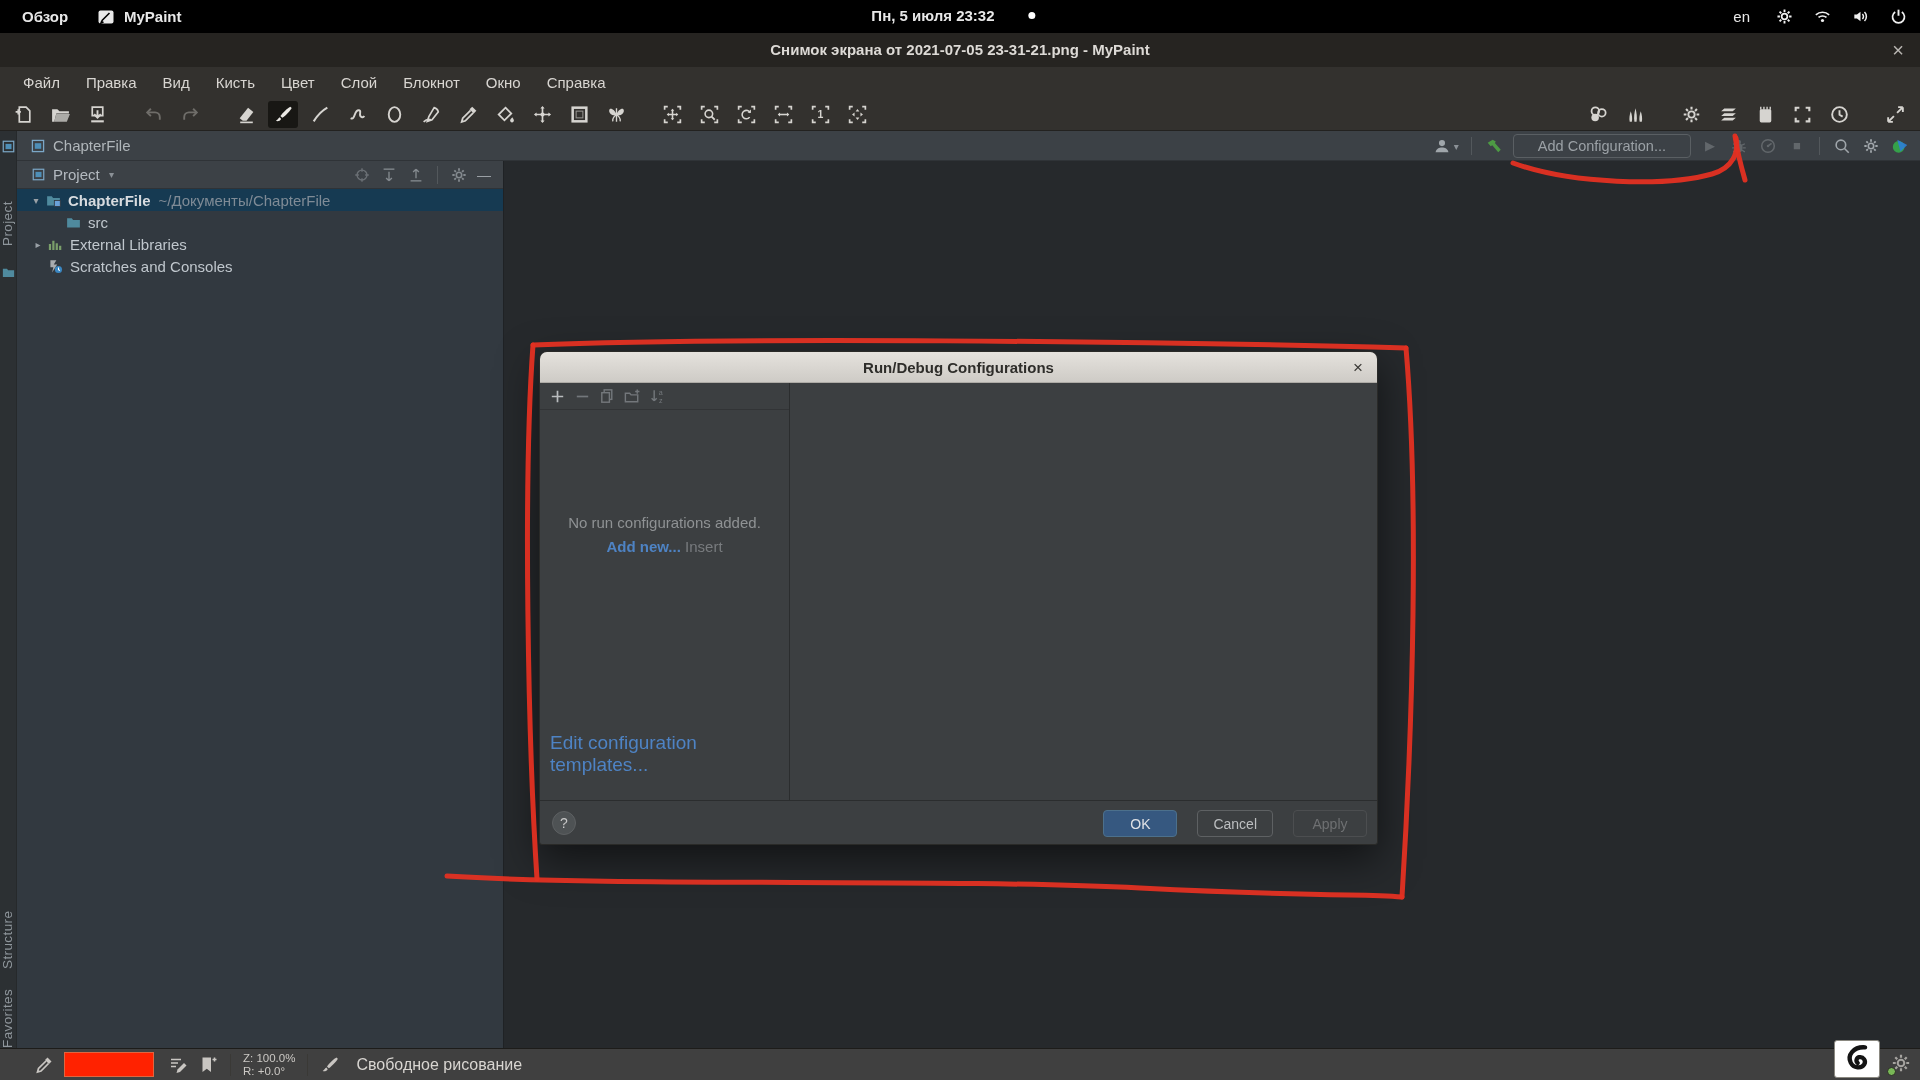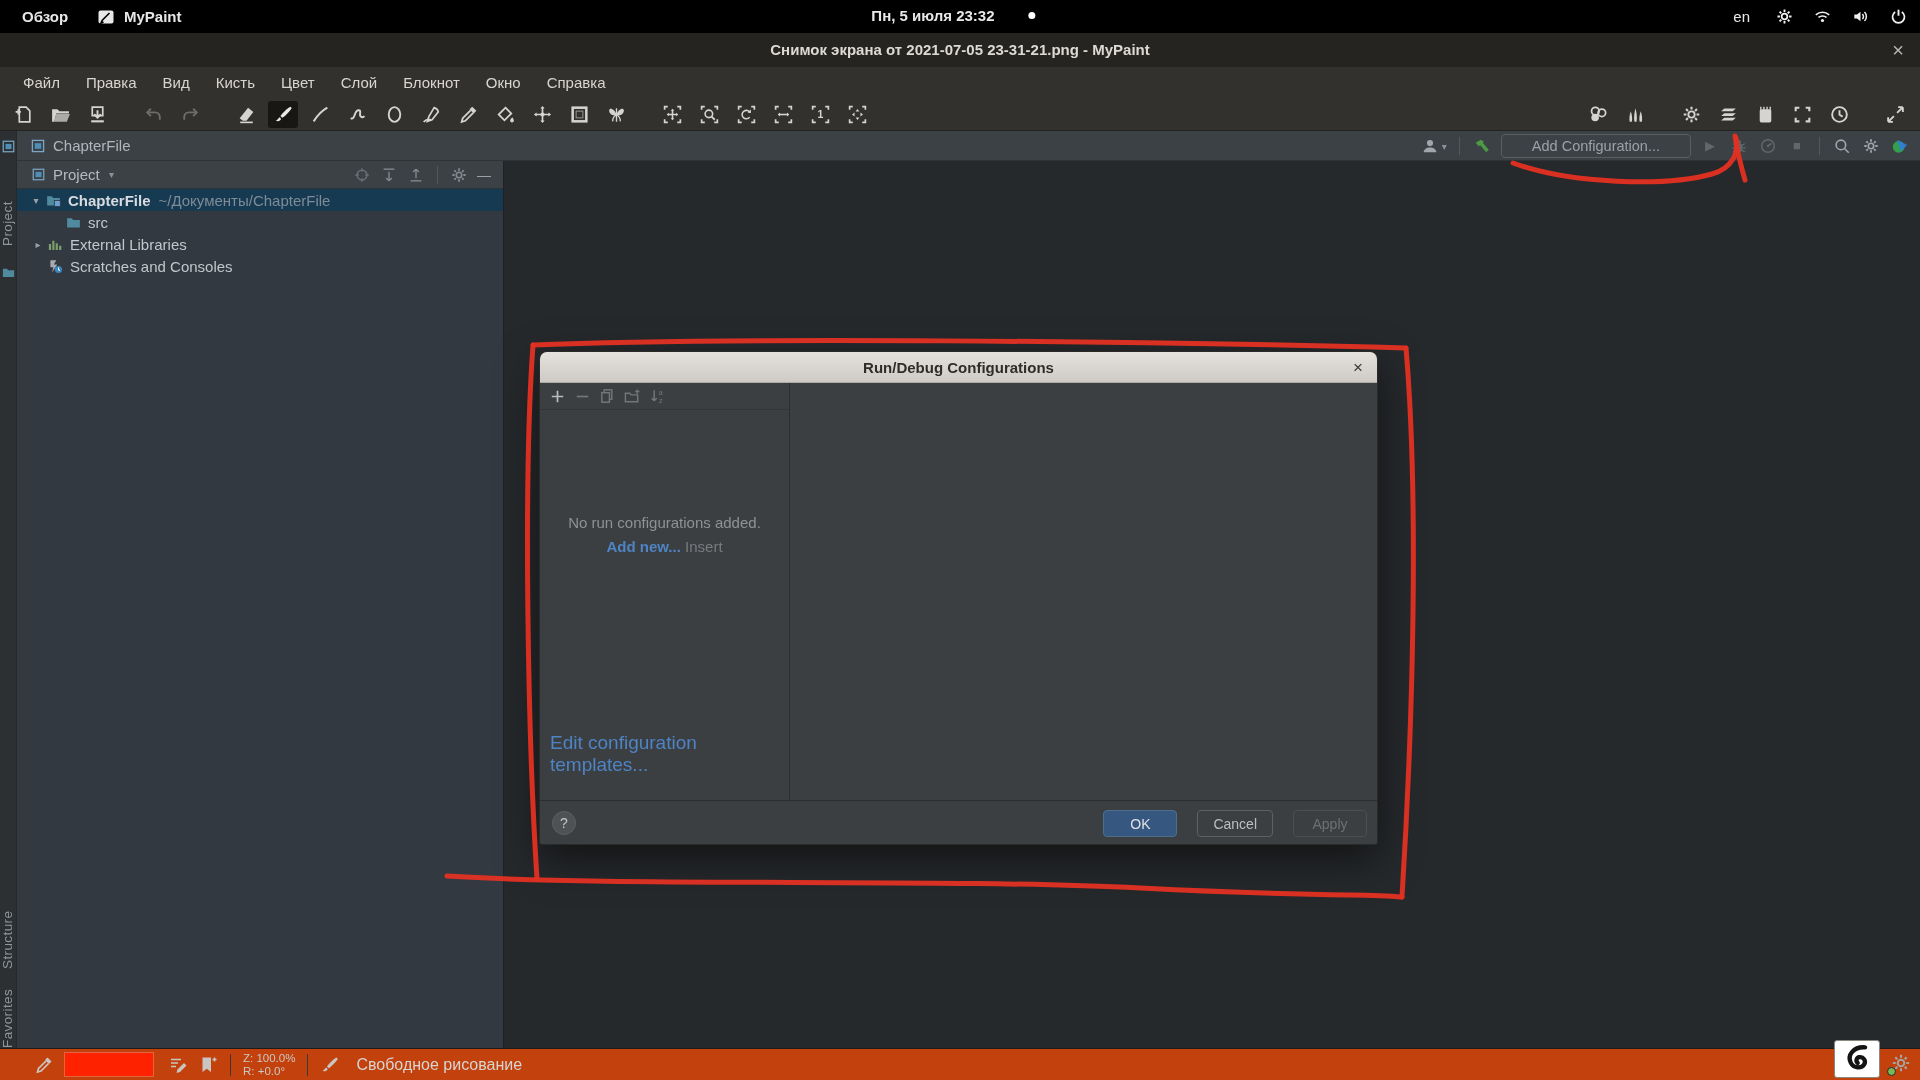--- a/index.html
+++ b/index.html
@@ -41,21 +41,21 @@
   .ih-ic{position:absolute;left:13px;top:7px;width:16px;height:16px;}
   .ih-title{position:absolute;left:36px;line-height:30px;font-size:15px;color:#b0b6ba;}
   .ih-right{position:absolute;right:10px;top:0;height:30px;display:flex;align-items:center;gap:9px;}
   .run-ic{width:20px;height:20px;color:#a0a6ab;display:flex;align-items:center;justify-content:center;}
   .run-ic svg{width:18px;height:18px;}
   .run-ic.glyph{font-size:13px;line-height:20px;}
   .run-ic.dim{color:#62676b;}
   .run-ic.hammer{color:#4d9a44;}
   .ih-carr{color:#8b9196;font-size:10px;margin-left:-7px;}
   .ih-sep{width:1px;height:18px;background:#53585c;margin:0 3px;}
-  .add-config{height:24px;padding:0 30px;background:transparent;border:1px solid #5a5f63;border-radius:4px;color:#9ba1a6;font-size:14.5px;}
+  .add-config{height:24px;padding:0 24px;background:transparent;border:1px solid #5a5f63;border-radius:4px;color:#9ba1a6;font-size:14.5px;}
   .ide-panel-header{position:absolute;left:17px;top:30px;width:486px;height:28px;background:#3c4146;border-bottom:1px solid #2f3337;}
   .ph-ic{position:absolute;left:14px;top:6px;width:15px;height:15px;}
   .ph-title{position:absolute;left:36px;line-height:28px;font-size:15px;color:#b4bac0;}
   .ph-carr{position:absolute;left:92px;line-height:28px;color:#8b9196;font-size:10px;}
   .ph-right{position:absolute;right:12px;top:0;height:28px;display:flex;align-items:center;gap:9px;}
   .ph-ic2{width:18px;height:18px;color:#848a8f;}
   .ph-min{color:#9aa0a5;font-size:14px;line-height:28px;}
   .ide-tree{position:absolute;left:17px;top:58px;width:486px;height:859px;background:#323940;}
   .tree-row{position:relative;height:22px;display:flex;align-items:center;font-size:15px;color:#c0c7cd;}
   .tree-row.selected{background:#163a52;}
@@ -88,21 +88,21 @@
   .dlg-btns{position:absolute;right:10px;top:9px;display:flex;gap:20px;}
   .btn{height:27px;min-width:74px;padding:0 15px;border-radius:4px;background:#3c3f41;border:1px solid #5e6163;color:#bcbec0;font-size:14px;}
   .btn.ok{background:#365880;border-color:#4c708c;color:#dfe1e5;}
   .btn.disabled{border-color:#4c4e50;color:#6e7072;}
 
   
   .annot{position:absolute;left:0;top:0;width:1920px;height:917px;pointer-events:none;}
   .annot path{fill:none;stroke:#e33022;stroke-width:5;stroke-linecap:round;opacity:.95;}
 
   
-  .mp-statusbar{position:absolute;bottom:0;left:0;width:1920px;height:32px;background:#c2410c;border-top:1px solid #1d1c1a;display:flex;align-items:center;}
+  .mp-statusbar{position:absolute;bottom:0;left:0;width:1920px;height:32px;background:#404040;border-top:1px solid #1d1c1a;display:flex;align-items:center;}
   .sb-ic{width:20px;height:20px;color:#c9c6c2;flex:0 0 20px;}
   .sb-swatch{width:90px;height:25px;border:1px solid #e06540;margin:0 14px 0 10px;}
   .sb-sep{width:1px;height:22px;background:#3a3936;margin:0 12px;}
   .sb-zr{font-size:11.5px;line-height:13px;color:#cbc8c4;}
   .sb-mode{font-size:16px;color:#d8d5d1;margin-left:16px;}
   .sb-right{position:absolute;right:8px;bottom:2px;display:flex;align-items:flex-end;gap:10px;}
   .brush-preview{width:46px;height:38px;background:#fff;border-radius:3px;border:1px solid #8a8880;}
   .sb-gear{position:relative;width:22px;height:22px;color:#a6a4a0;margin-bottom:4px;}
   .sb-gear .gdot{position:absolute;left:-3px;bottom:-2px;width:9px;height:9px;border-radius:50%;background:#78b756;border:1px solid #2a2927;}
 </style>

